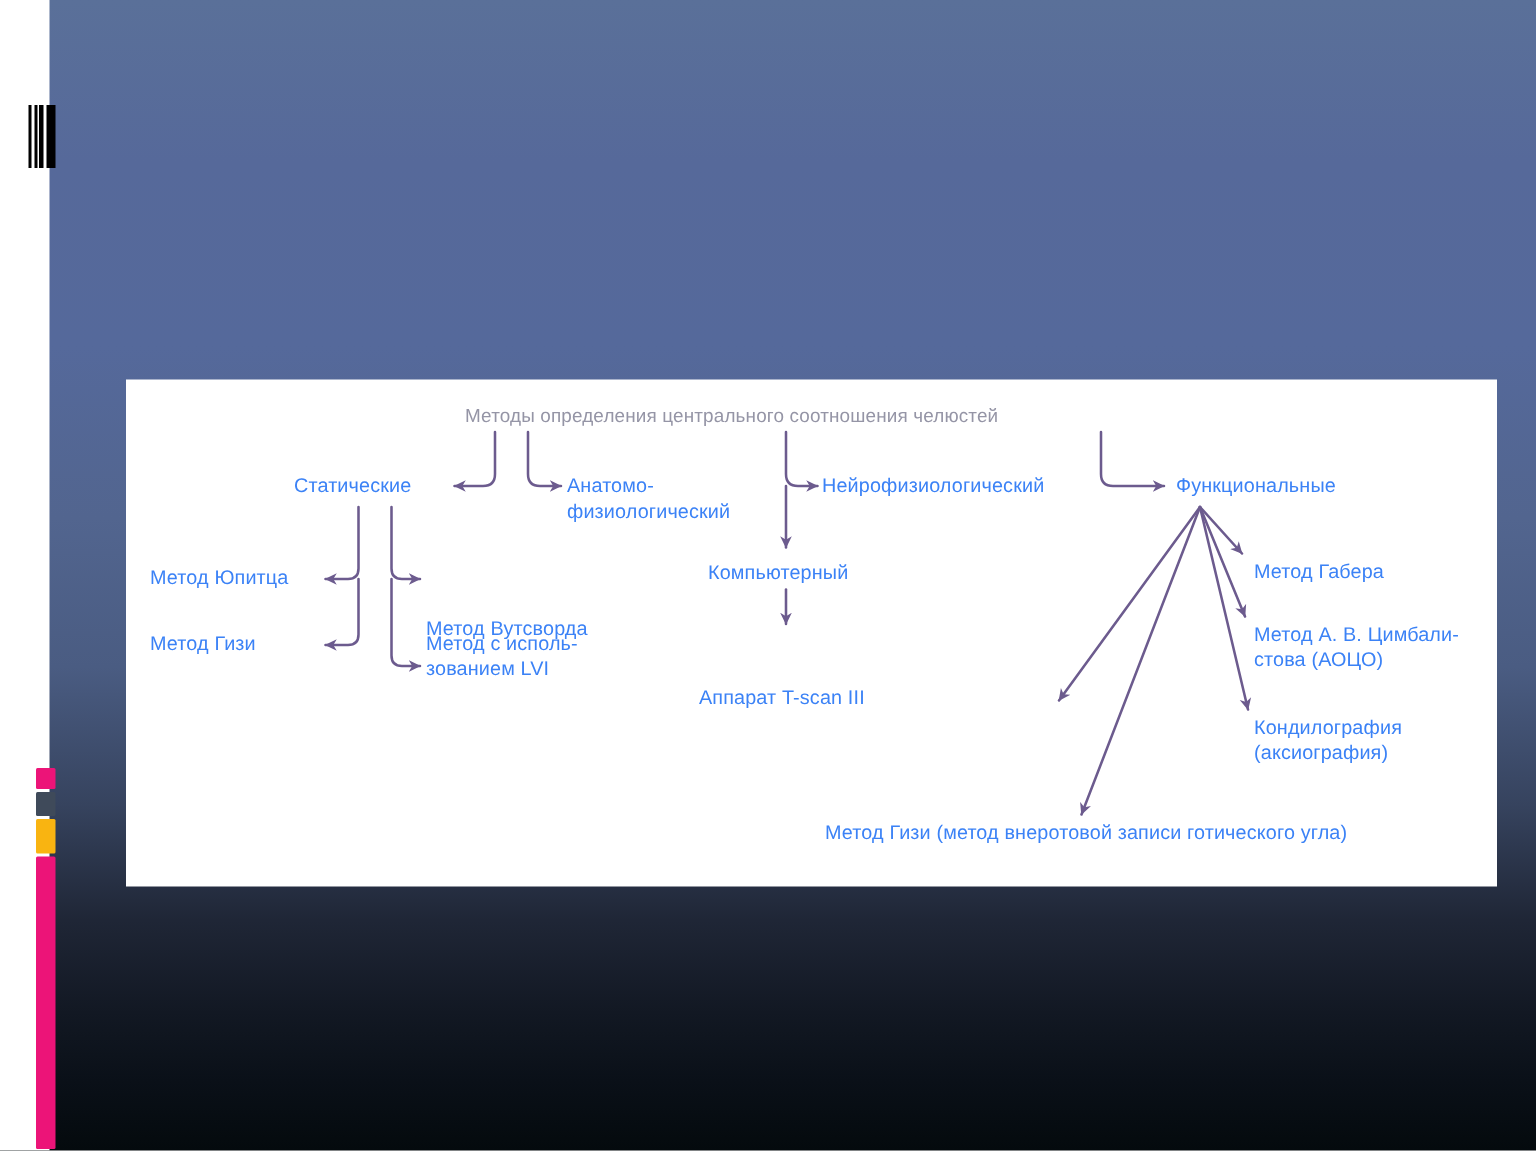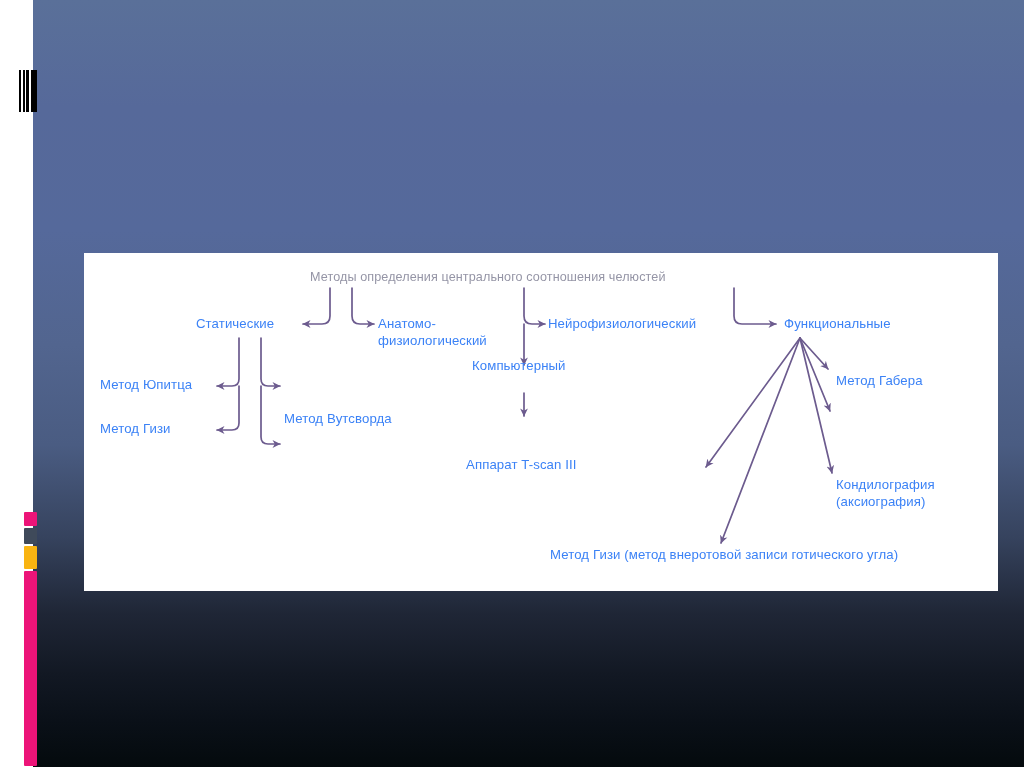--- a/index.html
+++ b/index.html
@@ -172,27 +172,31 @@
     <div class="node" style="left:464px; top:62px;text-align:right;">Нейрофизиологический</div>
 
     <div class="node" style="left:700px; top:62px;">Функциональные</div>
 
     <div class="node" style="left:16px; top:123px;">Метод Юпитца</div>
 
     <div class="node" style="left:16px; top:167px;">Метод Гизи</div>
 
     <div class="node" style="left:200px; top:123px;margin-top:34px;">Метод Вутсворда</div>
 
-
-    <div class="node" style="left:388px; top:104px;">Компьютерный</div>
+    <div class="node" style="left:200px; top:167px;">Метод с исполь-
+зованием LVI</div>
+
+    <div class="node" style="left:388px; top:120px;">Компьютерный</div>
 
     <div class="node" style="left:382px; top:163px;margin-top:40px;">Аппарат T-scan III</div>
 
     <div class="node" style="left:752px; top:119px;">Метод Габера</div>
 
+    <div class="node" style="left:752px; top:161px;">Метод А. В. Цимбали-
+стова (АОЦО)</div>
 
     <div class="node" style="left:752px; top:223px;">Кондилография
 (аксиография)</div>
 
 
     <div class="node" style="left:466px; top:293px;">Метод Гизи (метод внеротовой записи готического угла)</div>
 
   </div>
 </div>
 

